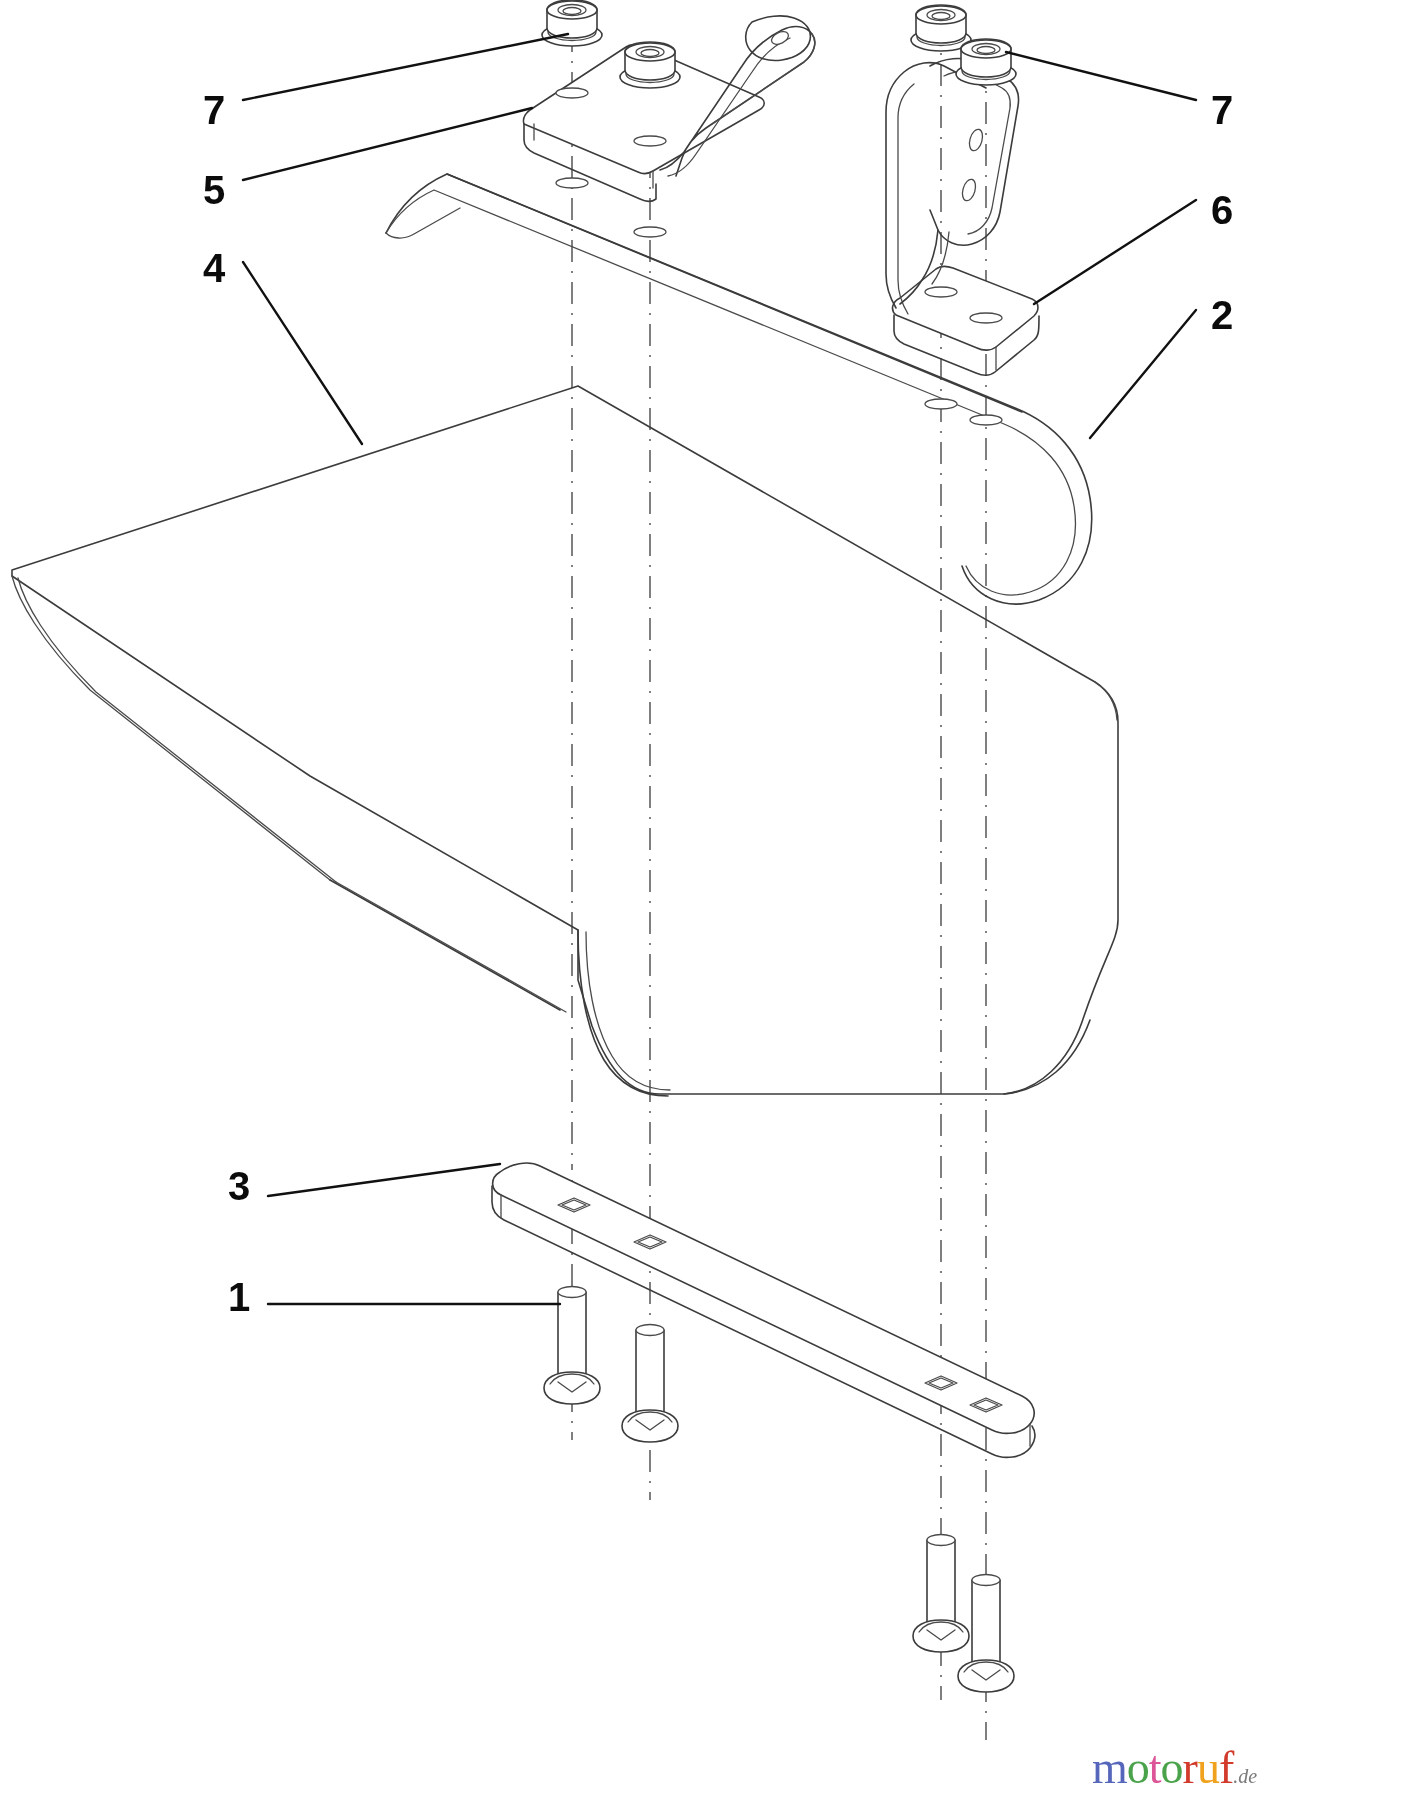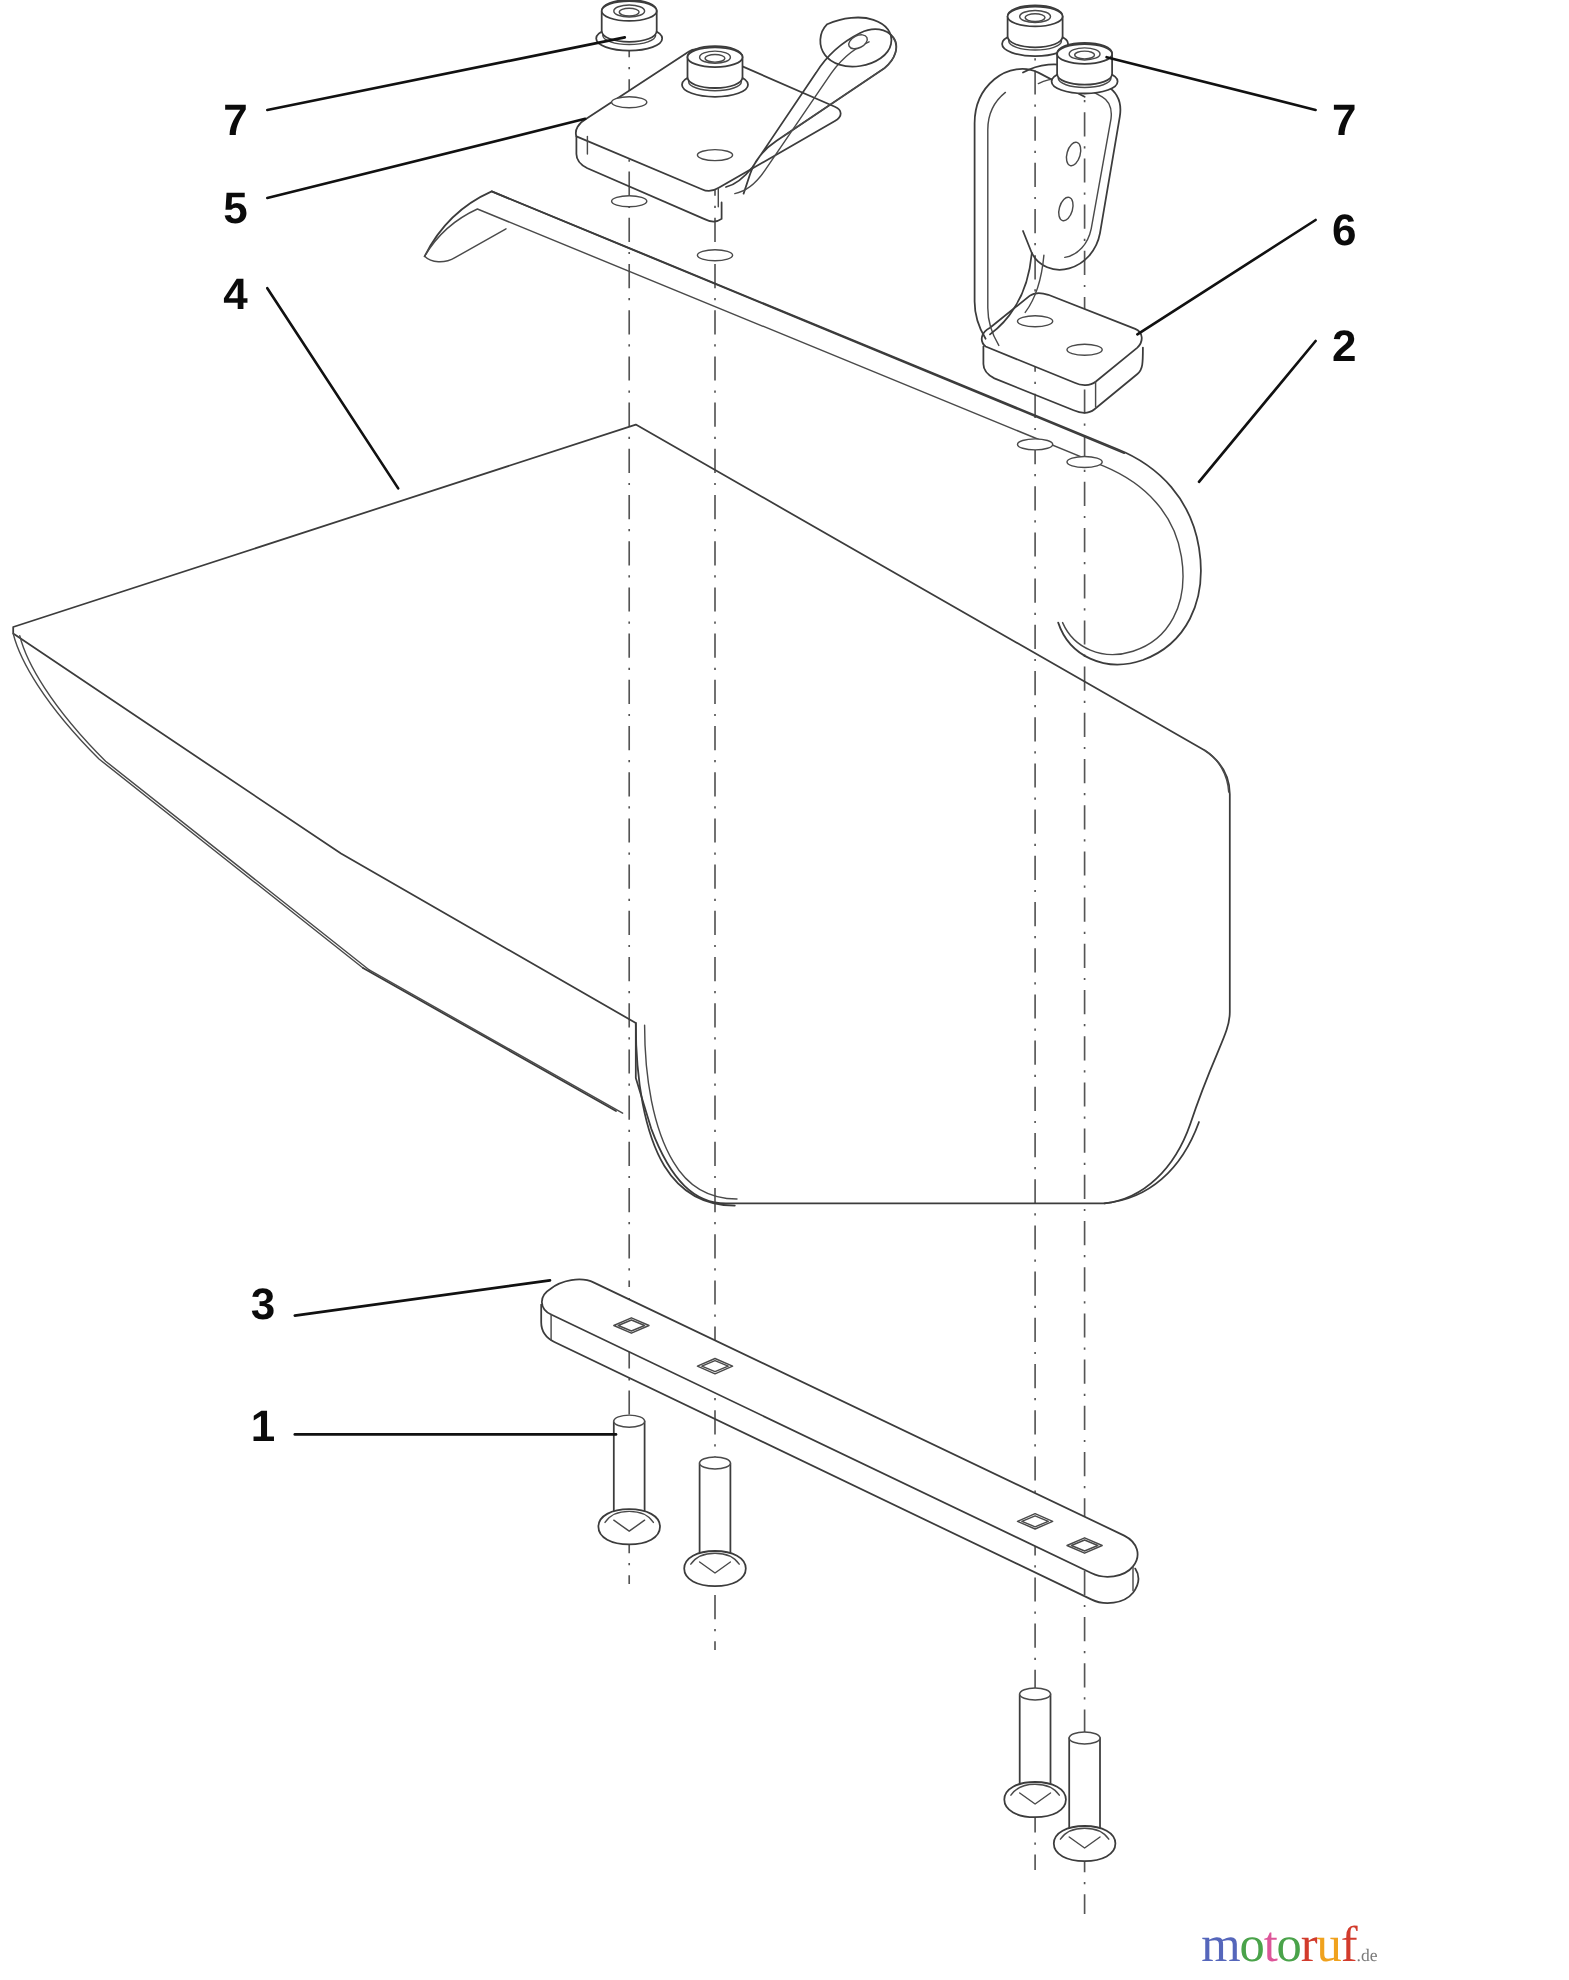--- a/index.html
+++ b/index.html
@@ -44,22 +44,23 @@
   }
   #watermark .wm-text {
     font-family: "Liberation Serif", serif;
     font-size: 46px;
     line-height: 52px;
     white-space: nowrap;
     letter-spacing: -1px;
   }
   #watermark .wm-text span { font-weight: 400; }
   .wm-suffix {
-    font-size: 16px;
+    font-size: 20px;
     letter-spacing: 0;
+    font-style: italic;
   }
 </style>
 </head>
 <body>
 
 <div id="sheet">
 
   <svg class="layer" viewBox="0 0 1426 1800">
     <defs>
       <style>

